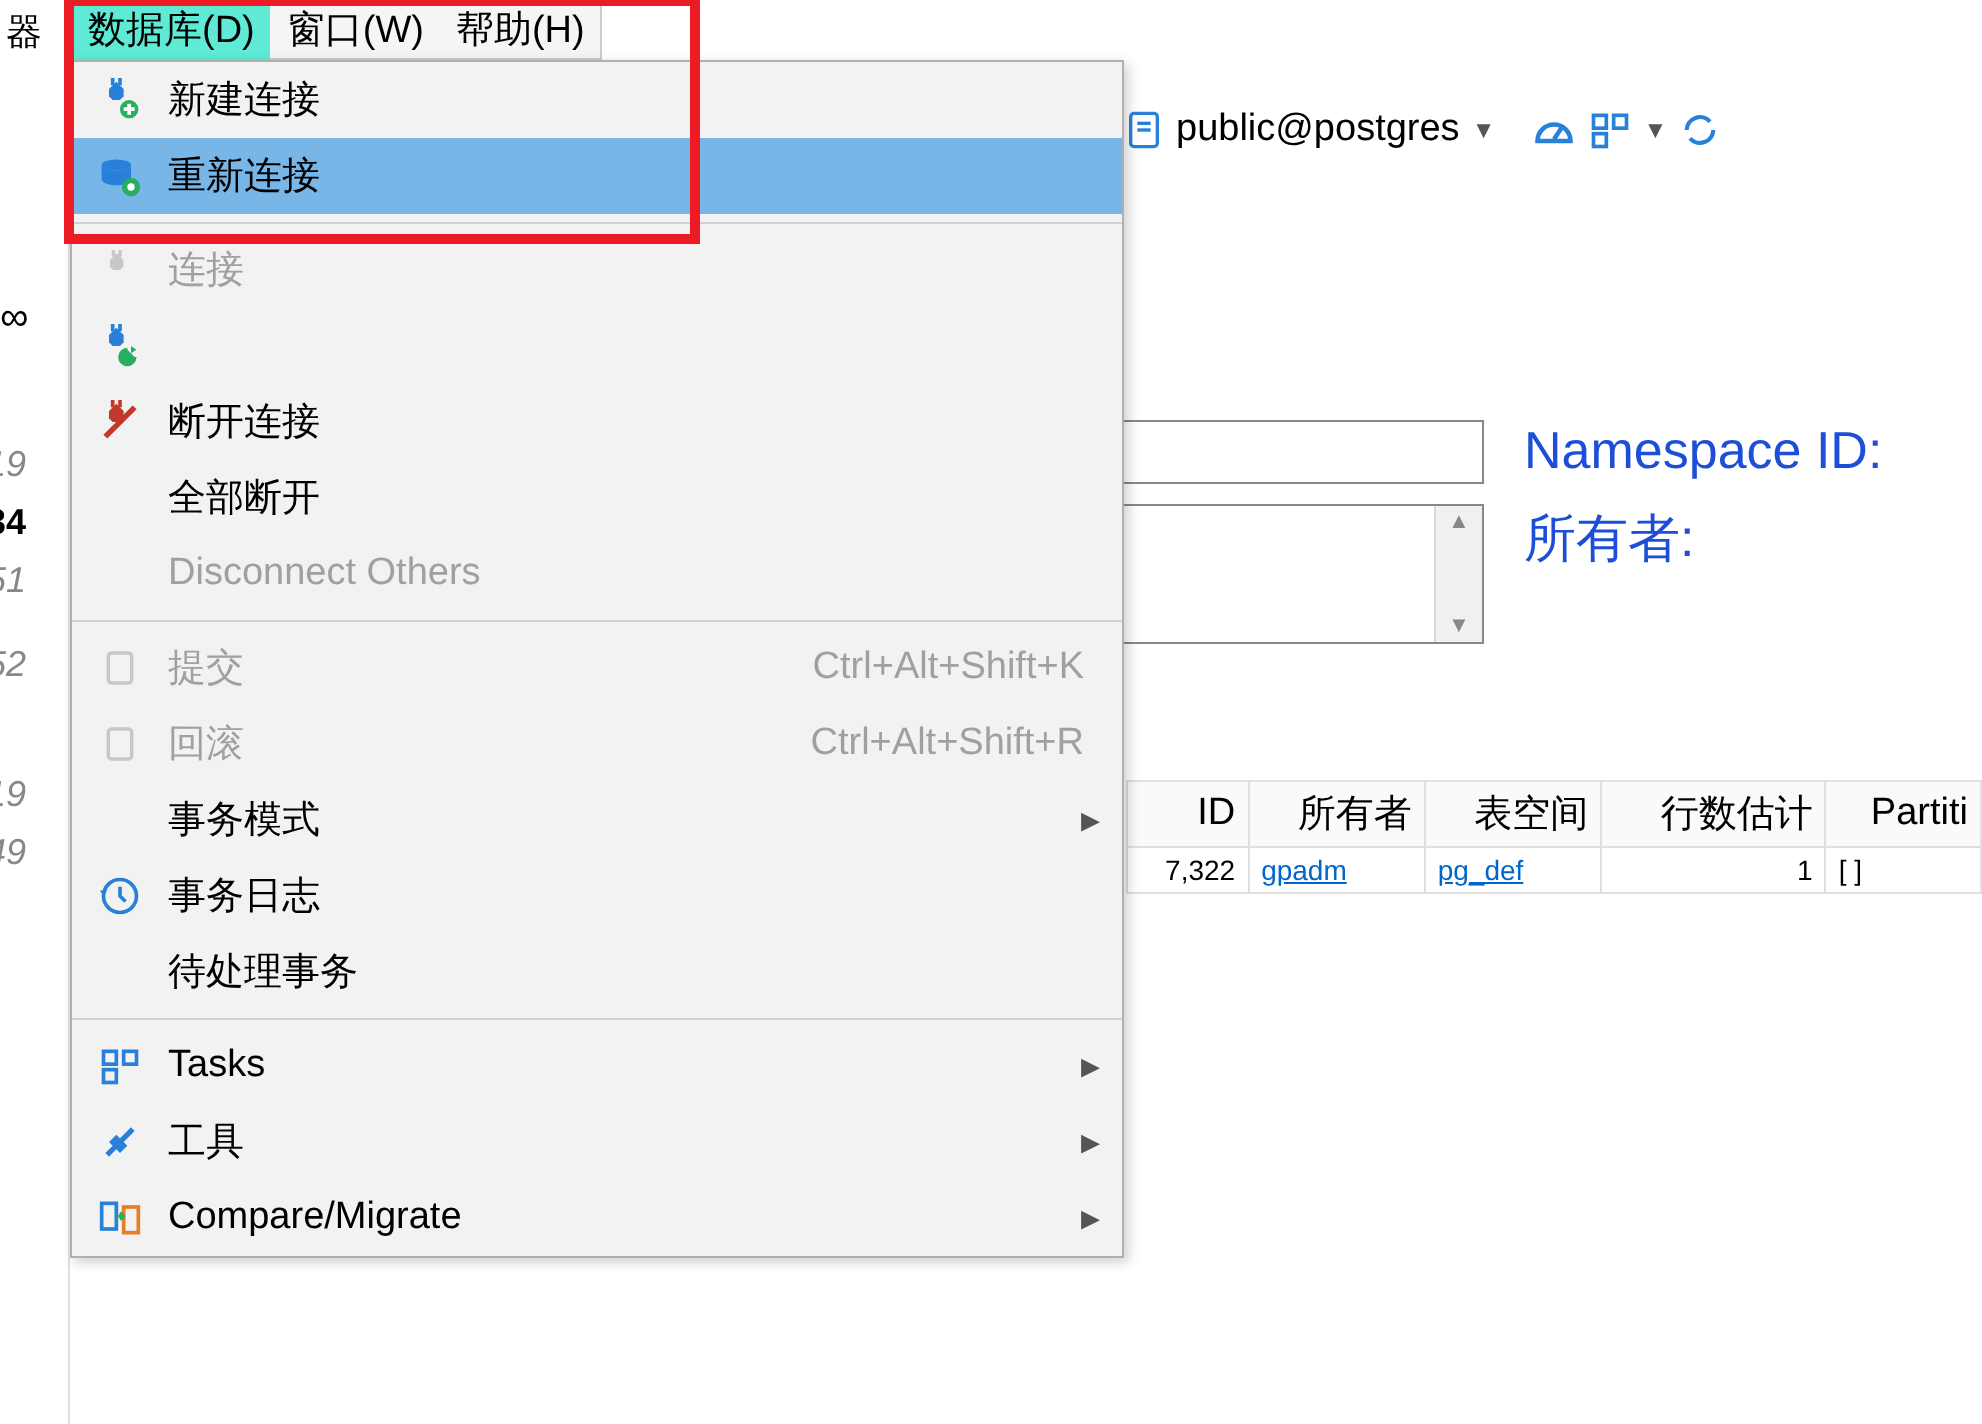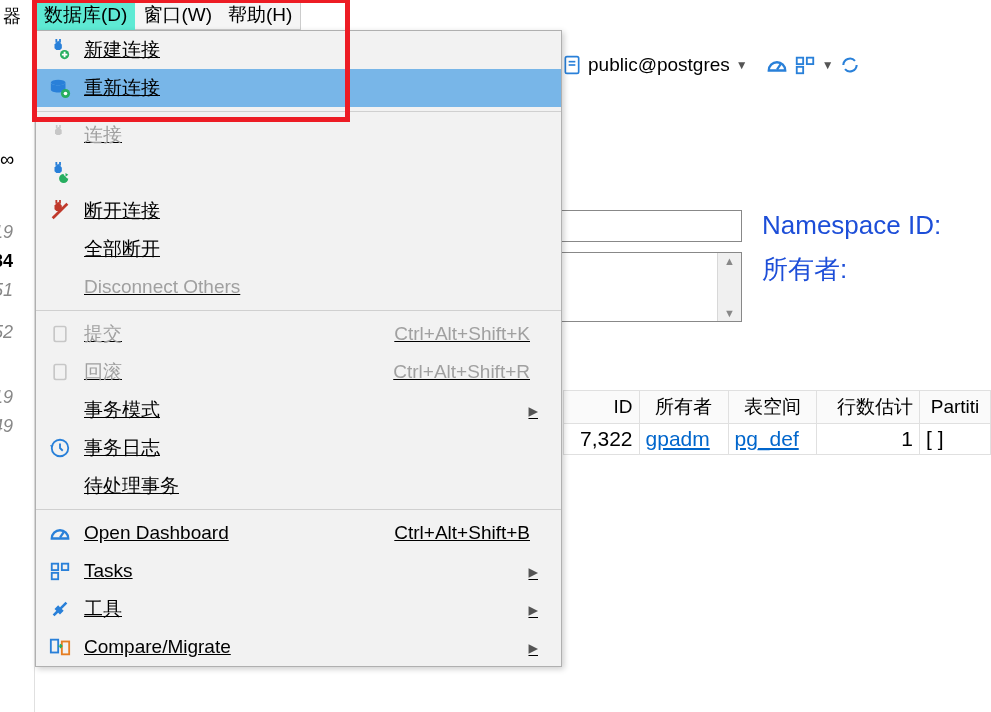--- a/index.html
+++ b/index.html
@@ -52,23 +52,22 @@
       width: 527px;
       background: #f2f2f2;
       border: 1px solid #b0b0b0;
       box-shadow: 2px 2px 6px rgba(0,0,0,0.2);
       z-index: 50;
     }
     .dropdown .item {
       display: flex;
       align-items: center;
       height: 38px;
-      padding: 0 23px 0 8px;
+      padding: 0 11px 0 8px;
       cursor: default;
-      text-decoration: underline;
     }
     .dropdown .item.highlighted {
       background: #78b6e8;
     }
     .dropdown .item.disabled .label,
     .dropdown .item.disabled .shortcut {
       color: #a0a0a0;
     }
     .dropdown .item .icon {
       width: 32px;
@@ -188,32 +187,32 @@
     
     
     .data-table {
       position: absolute;
       left: 563px;
       top: 390px;
       width: 428px;
       border-collapse: collapse;
     }
     .data-table th {
-      text-align: center;
+      text-align: right;
       font-weight: normal;
       padding: 3px 6px;
       border: 1px solid #e0e0e0;
       background: #fafafa;
       font-size: 19px;
       white-space: nowrap;
     }
     .data-table td {
       padding: 3px 6px;
       border: 1px solid #e0e0e0;
-      font-size: 21px;
+      font-size: 14px;
       white-space: nowrap;
     }
     .data-table .num {
       text-align: right;
     }
     .data-table a {
       color: #0066cc;
       text-decoration: underline;
     }
     
@@ -337,30 +336,20 @@
           <path d="M3 12l-2-3 4 0z" fill="#2980d9"></path>
         </svg>
     </span>
     <span class="label">事务日志</span>
   </div>
   <div class="item">
     <span class="icon"></span>
     <span class="label">待处理事务</span>
   </div>
   <div class="separator"></div>
-  <div class="item">
-    <span class="icon">
-      <svg width="22" height="22" viewBox="0 0 24 24">
-          <path fill="none" stroke="#2980d9" stroke-width="2.5" d="M3 18a9 9 0 0 1 18 0z"></path>
-          <line x1="12" y1="17" x2="16" y2="11" stroke="#2980d9" stroke-width="2.5"></line>
-        </svg>
-    </span>
-    <span class="label">Open Dashboard</span>
-    <span class="shortcut">Ctrl+Alt+Shift+B</span>
-  </div>
   <div class="item">
     <span class="icon">
       <svg width="22" height="22" viewBox="0 0 24 24">
           <rect x="3" y="4" width="7" height="7" fill="none" stroke="#2980d9" stroke-width="2"></rect>
           <rect x="14" y="4" width="7" height="7" fill="none" stroke="#2980d9" stroke-width="2"></rect>
           <rect x="3" y="14" width="7" height="7" fill="none" stroke="#2980d9" stroke-width="2"></rect>
         </svg>
     </span>
     <span class="label">Tasks</span>
     <span class="arrow">▸</span>

